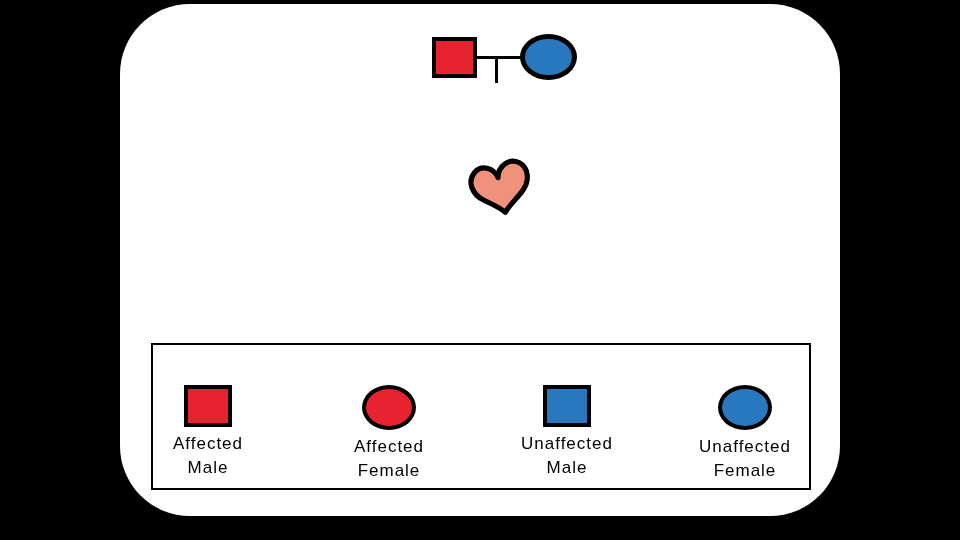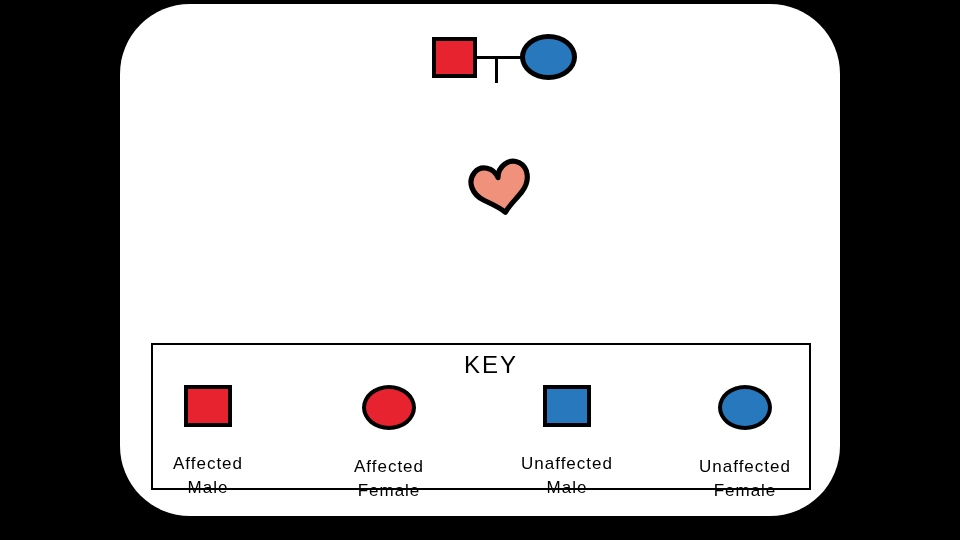--- a/index.html
+++ b/index.html
@@ -73,21 +73,20 @@
     font-size: 24px;
     letter-spacing: 2px;
   }
   .key-item {
     position: absolute;
     top: 40px;
     width: 170px;
     display: flex;
     flex-direction: column;
     align-items: center;
-    gap: 20px;
   }
   .key-item-1 { left: -30px; }
   .key-item-2 { left: 151px; }
   .key-item-3 { left: 329px; }
   .key-item-4 { left: 507px; }
   .sym {
     box-sizing: border-box;
     border: 4px solid #000;
     margin-bottom: 5px;
   }
@@ -116,21 +115,20 @@
       <path d="M 50 30
                C 47 15 31 8 20 17
                C 8 27 11 45 25 56
                C 34 63 44 70 50 78
                C 58 69 69 63 78 55
                C 92 43 93 25 82 16
                C 70 7 53 15 50 30 Z" stroke="#000" stroke-width="7" stroke-linejoin="round" style="fill: rgb(240, 145, 124);"></path>
     </svg>
 
     <div class="key-box">
-      <div class="key-title">KEY</div>
 
       <div class="key-item key-item-1">
         <div class="sym sym-square" style="background-color: rgb(230, 35, 46);"></div>
         <div class="key-label">
           <span>Affected</span>
           <span>Male</span>
         </div>
       </div>
 
       <div class="key-item key-item-2">

